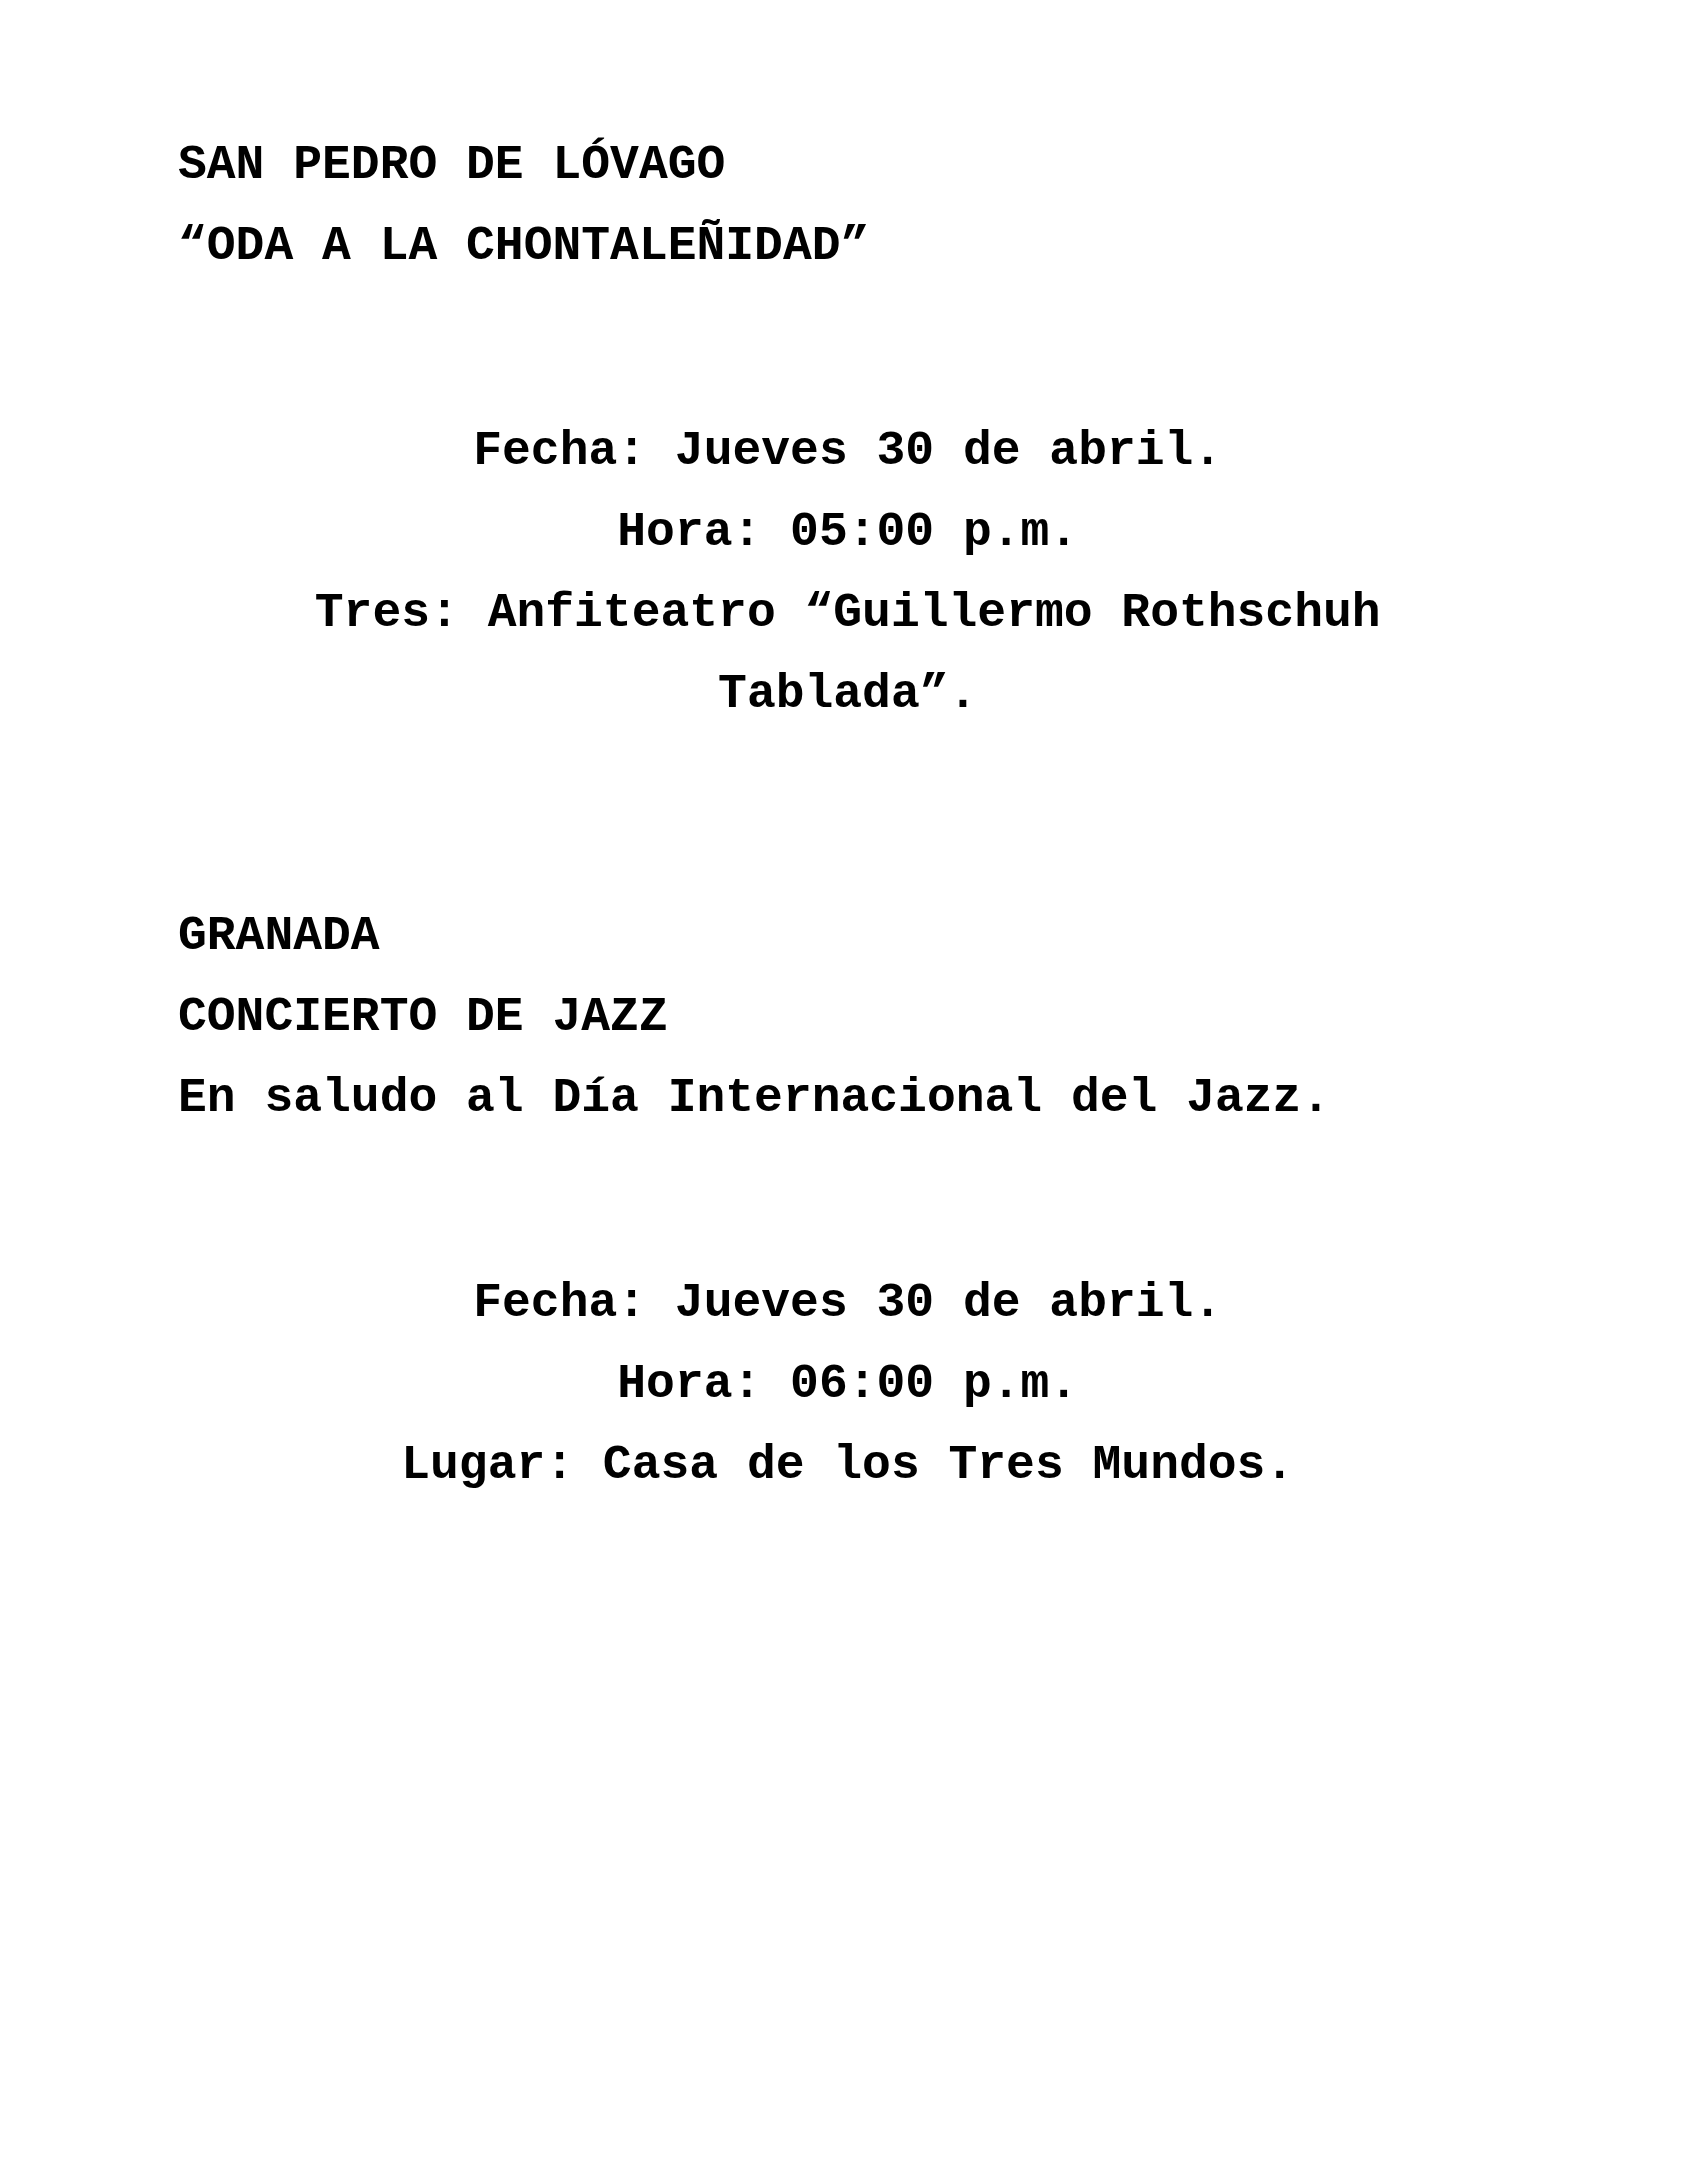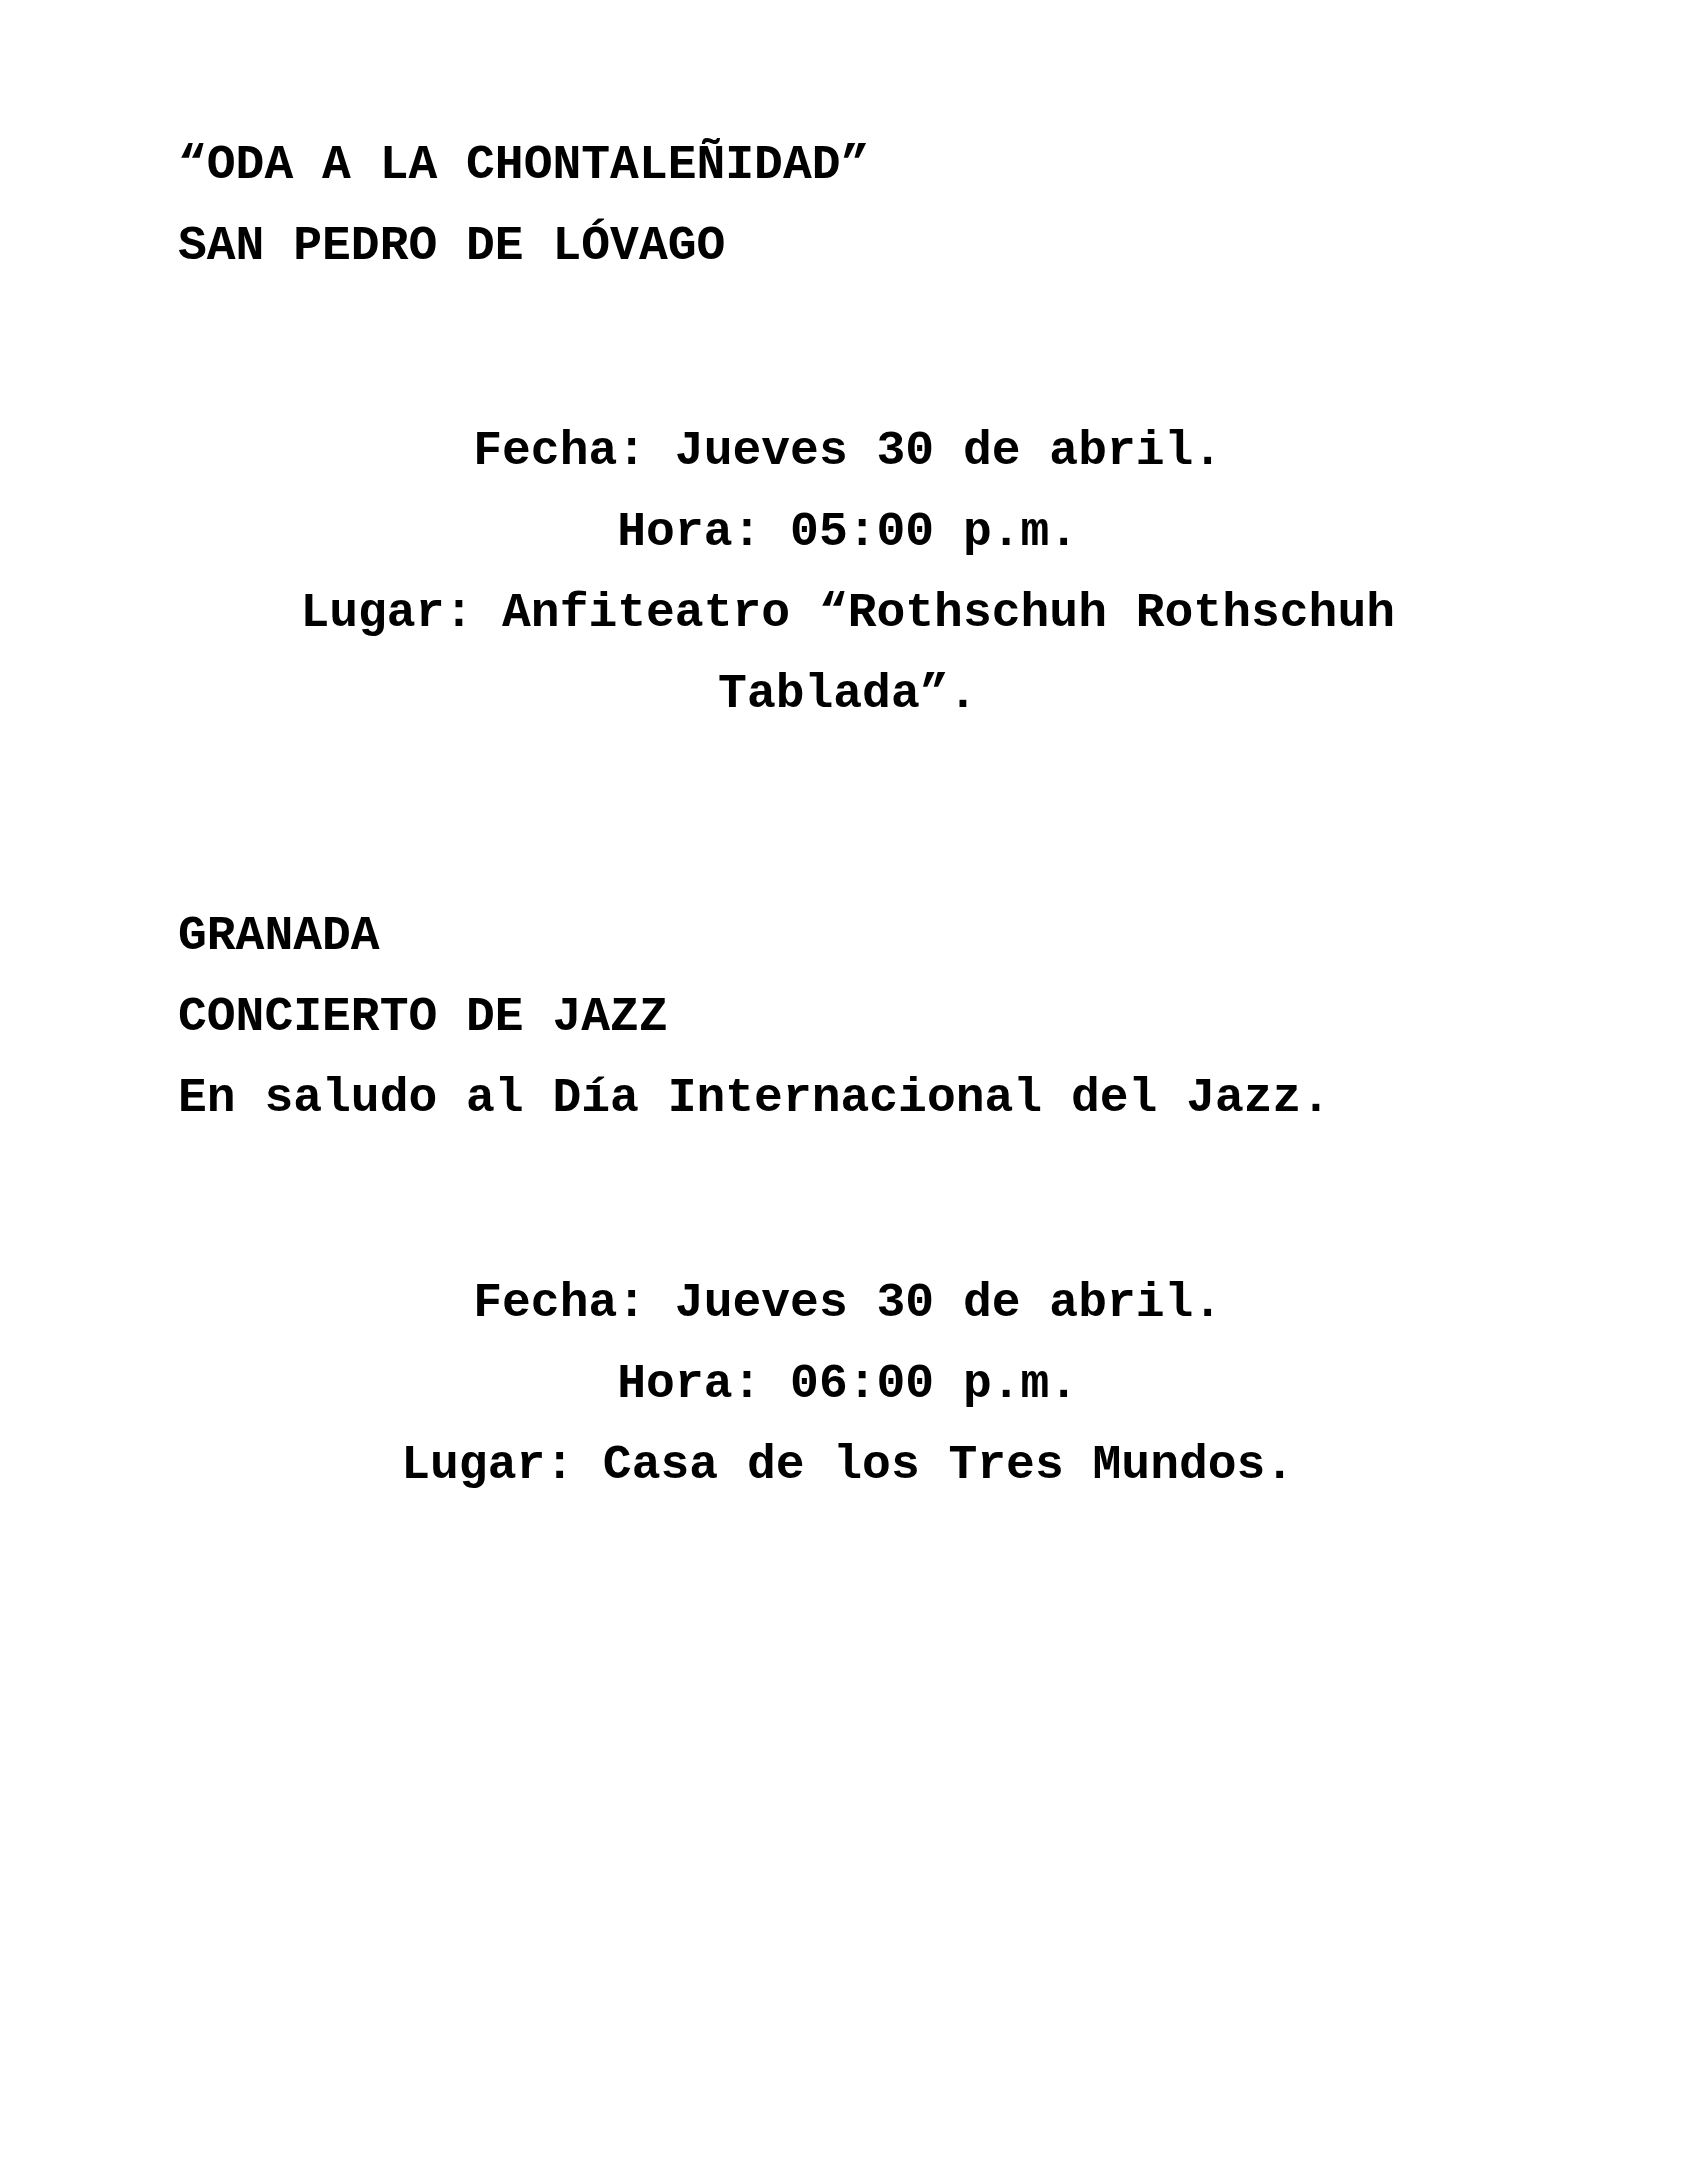--- a/index.html
+++ b/index.html
@@ -39,26 +39,26 @@
   .section-granada {
     margin-top: 161px;
   }
 </style>
 </head>
 <body>
 
 <div class="page">
 
   <div class="section section-san-pedro">
+    <p>SAN PEDRO DE LÓVAGO</p>
     <p>“ODA A LA CHONTALEÑIDAD”</p>
-    <p>SAN PEDRO DE LÓVAGO</p>
     <div class="details">
       <p>Fecha: Jueves 30 de abril.</p>
       <p>Hora: 05:00 p.m.</p>
-      <p>Lugar: Anfiteatro “Rothschuh Rothschuh Tablada”.</p>
+      <p>Tres: Anfiteatro “Guillermo Rothschuh Tablada”.</p>
     </div>
   </div>
 
   <div class="section section-granada">
     <p>GRANADA</p>
     <p>CONCIERTO DE JAZZ</p>
     <p>En saludo al Día Internacional del Jazz.</p>
     <div class="details">
       <p>Fecha: Jueves 30 de abril.</p>
       <p>Hora: 06:00 p.m.</p>

